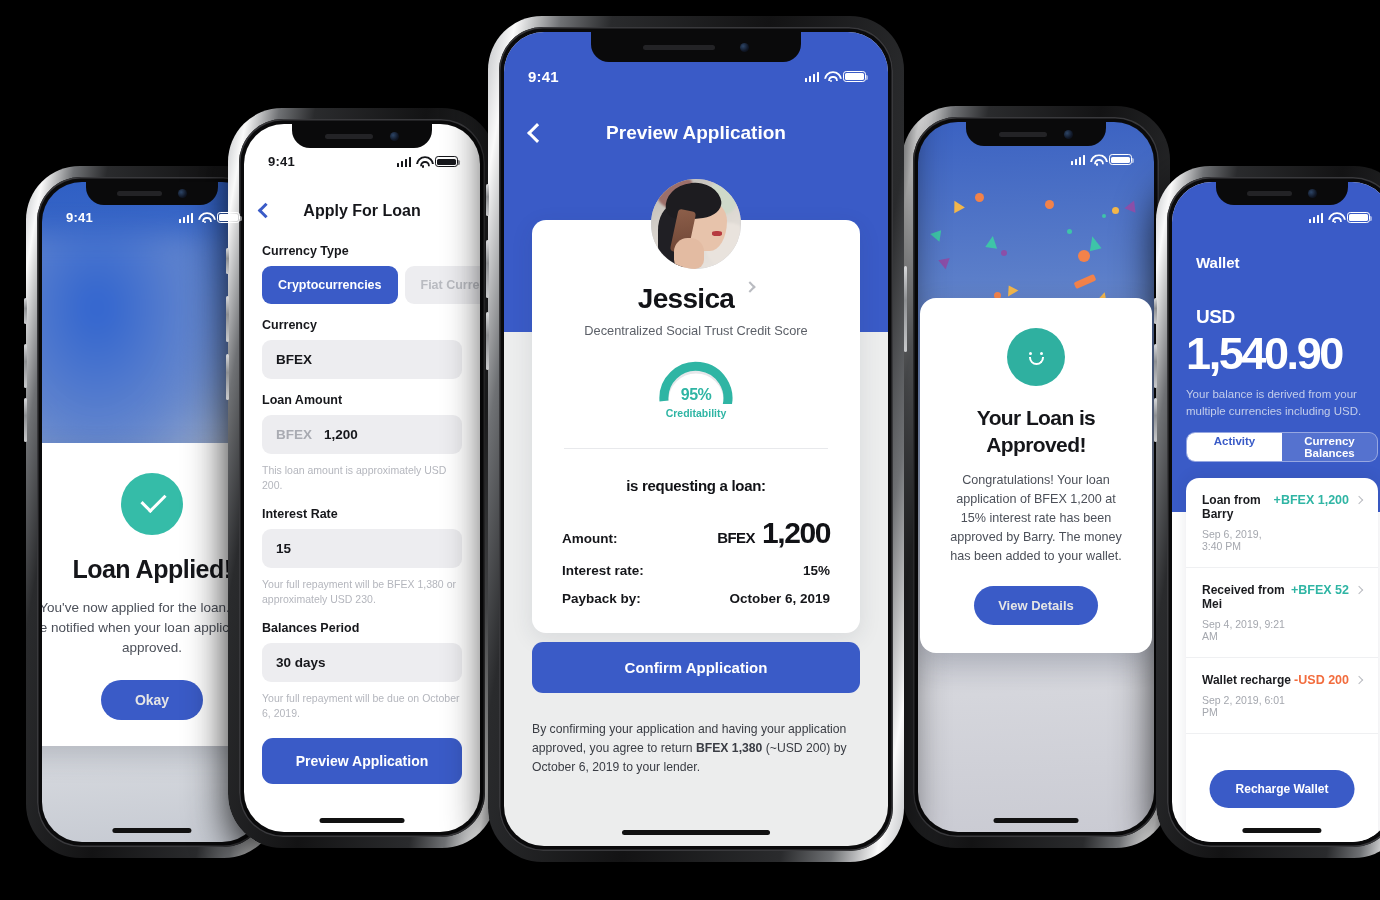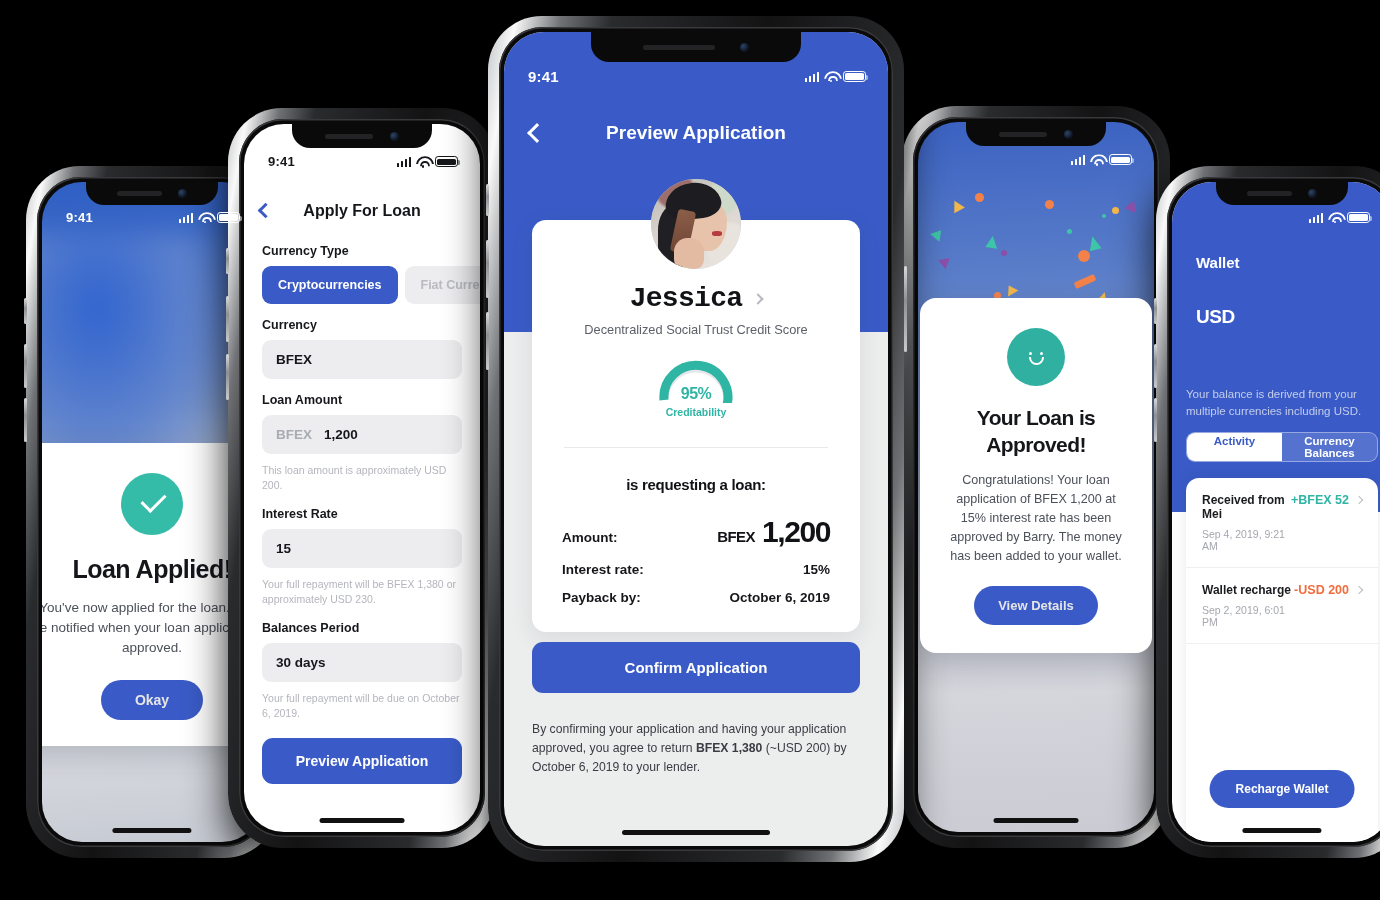--- a/index.html
+++ b/index.html
@@ -180,21 +180,21 @@
      background:#e3bba2; border-radius:44% 44% 30% 30%;}
   .avatar .lip { position:absolute; left:68%; top:58%; width:11%; height:5%;
      background:#b63a3f; border-radius: 40%;}
 
   .prev-card {
     position: absolute; top: 188px; left: 28px; right: 28px;
     background:#fff; border-radius: 14px; z-index: 21;
     box-shadow: 0 6px 22px rgba(40,50,70,.10);
     padding: 63px 30px 27px;
   }
-  .name-row { display:flex; align-items:center; justify-content:center; gap: 12px; font-family: Liberation Mono, monospace; }
+  .name-row { display:flex; justify-content:center; gap: 12px; }
   .name { font-size: 28px; font-weight: bold; color:#121317; letter-spacing:-.7px; }
   .chev-r { width: 8px; height: 8px; border-top: 2px solid #b9bbc1; border-right: 2px solid #b9bbc1;
             transform: rotate(45deg); }
   .subtitle { text-align:center; font-size:12.8px; color:#5c6068; margin-top: 8px; }
 
   .gauge { position: relative; width: 86px; height: 76px; margin: 14px auto 0; }
   .gauge svg { display:block; }
   .gauge .pct { position:absolute; top: 34px; left:0; right:0; text-align:center;
     font-size: 16px; font-weight: bold; color:#2fb5a4; letter-spacing:-.5px; }
   .gauge .cap { position:absolute; top: 55px; left:0; right:0; text-align:center;
@@ -596,28 +596,39 @@
                 <b></b>
               </span>
               <span class="batt">
                 <i></i>
               </span>
             </span>
         </div>
 
         <div class="w-title">Wallet</div>
         <div class="w-cur">USD</div>
+        <div class="w-amt">1,540.90</div>
         <div class="w-note">Your balance is derived from your multiple currencies including USD.</div>
 
         <div class="w-tabs">
           <div class="w-tab on">Activity</div>
           <div class="w-tab">Currency Balances</div>
         </div>
 
         <div class="w-list">
+          <div class="w-row">
+            <span class="w-left">
+              <span class="w-r-t" style="display:block;">Loan from Barry</span>
+              <span class="w-r-s" style="display:block;">Sep 6, 2019, 3:40 PM</span>
+            </span>
+            <span class="w-right">
+              <span class="w-val pos">+BFEX 1,200</span>
+              <span class="w-chev"></span>
+            </span>
+          </div>
           <div class="w-row">
             <span class="w-left">
               <span class="w-r-t" style="display:block;">Received from Mei</span>
               <span class="w-r-s" style="display:block;">Sep 4, 2019, 9:21 AM</span>
             </span>
             <span class="w-right">
               <span class="w-val pos">+BFEX 52</span>
               <span class="w-chev"></span>
             </span>
           </div>

